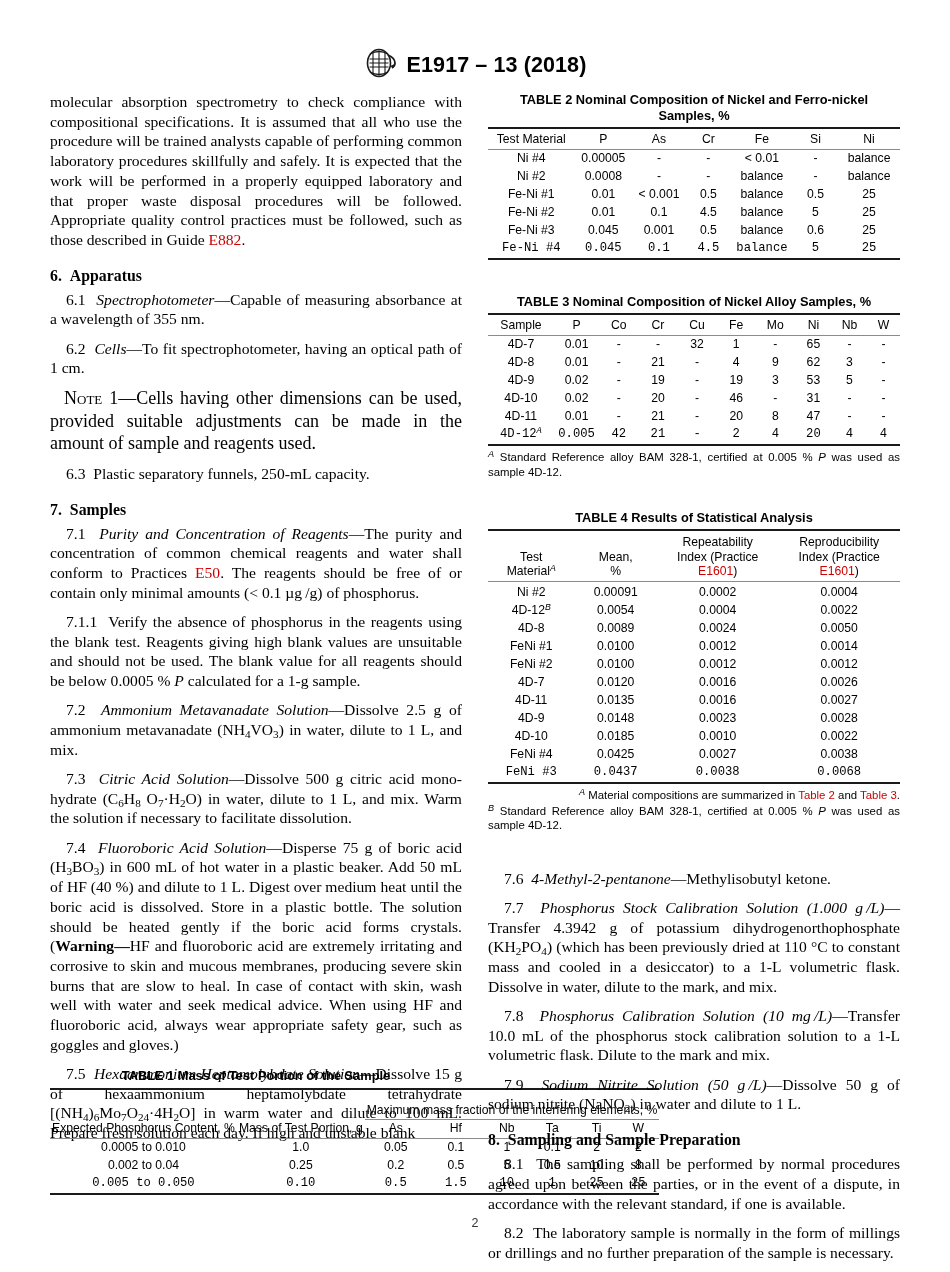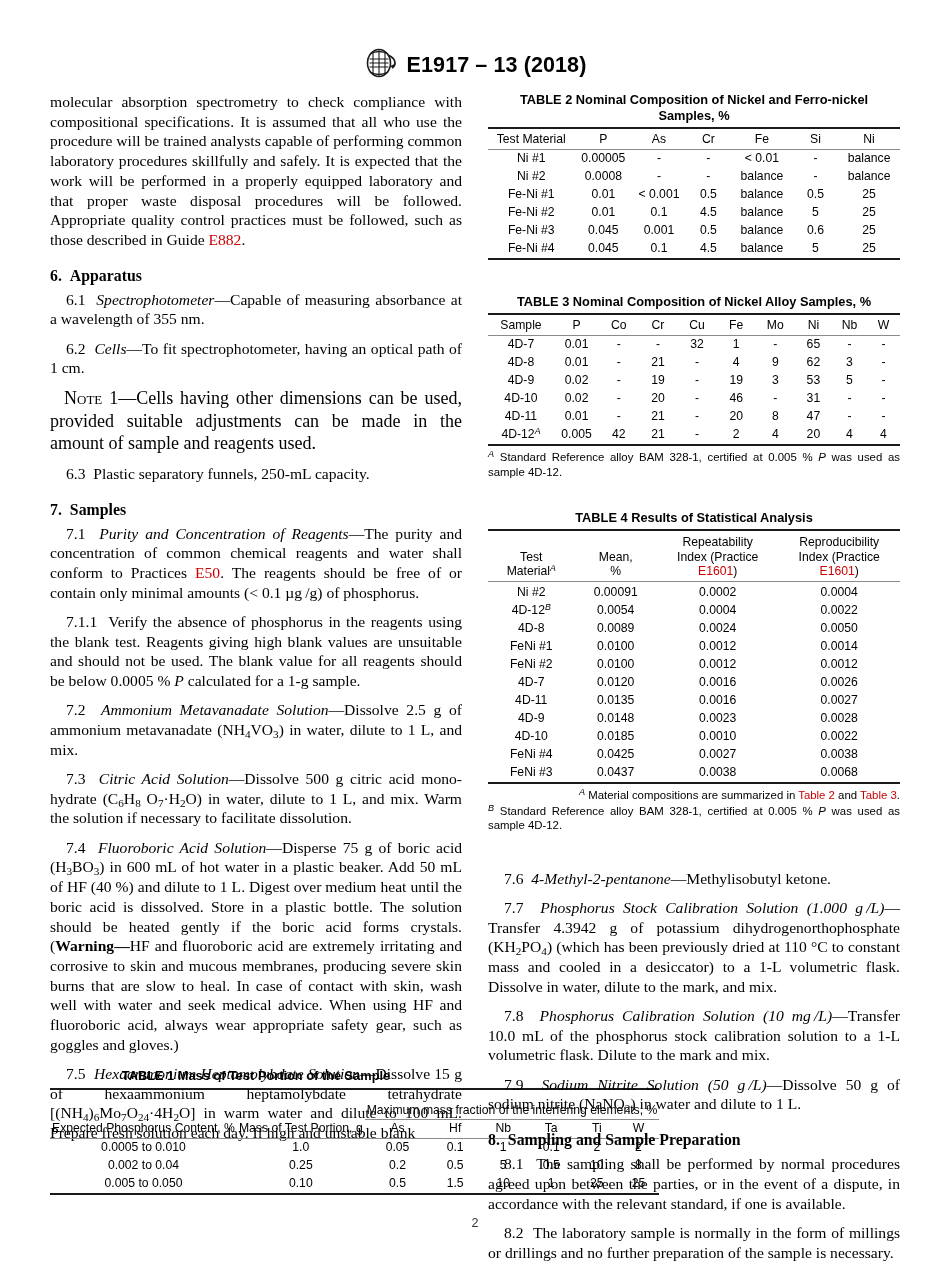--- a/index.html
+++ b/index.html
@@ -112,21 +112,21 @@
     font-weight: normal;
     white-space: nowrap;
   }
   table.astm thead th {
     line-height: 1.2;
     vertical-align: bottom;
     padding-bottom: 2px;
   }
   .rule-top    { border-top: 2.1px solid #1a1a1a; }
   .rule-head   { border-bottom: 1.3px solid #8b8b8b; }
-  .rule-bottom { border-bottom: 2.1px solid #1a1a1a; }
+  .rule-bottom { border-bottom: 2.1px solid #1a1a1a; font-family: Liberation Mono, monospace; }
   .span-rule   { border-bottom: 1px solid #8b8b8b; }
 
   table.astm tbody td { line-height: 1.28; }
 
   p.tnote {
     margin: 4px 0 0 0;
     font-family: "Liberation Sans", "DejaVu Sans", sans-serif;
     font-size: 11.4px;
     line-height: 1.3;
     text-align: justify;
@@ -275,21 +275,21 @@
             <th style="width:14%;padding-top:3px;">P</th>
             <th style="width:13%;padding-top:3px;">As</th>
             <th style="width:11%;padding-top:3px;">Cr</th>
             <th style="width:15%;padding-top:3px;">Fe</th>
             <th style="width:11%;padding-top:3px;">Si</th>
             <th style="width:15%;padding-top:3px;">Ni</th>
           </tr>
         </thead>
         <tbody>
           <tr>
-              <td>Ni #1</td>
+              <td>Ni #4</td>
               <td>0.00005</td>
               <td>-</td>
               <td>-</td>
               <td>&lt; 0.01</td>
               <td>-</td>
               <td>balance</td>
             </tr>
           <tr>
               <td>Ni #2</td>
               <td>0.0008</td>

